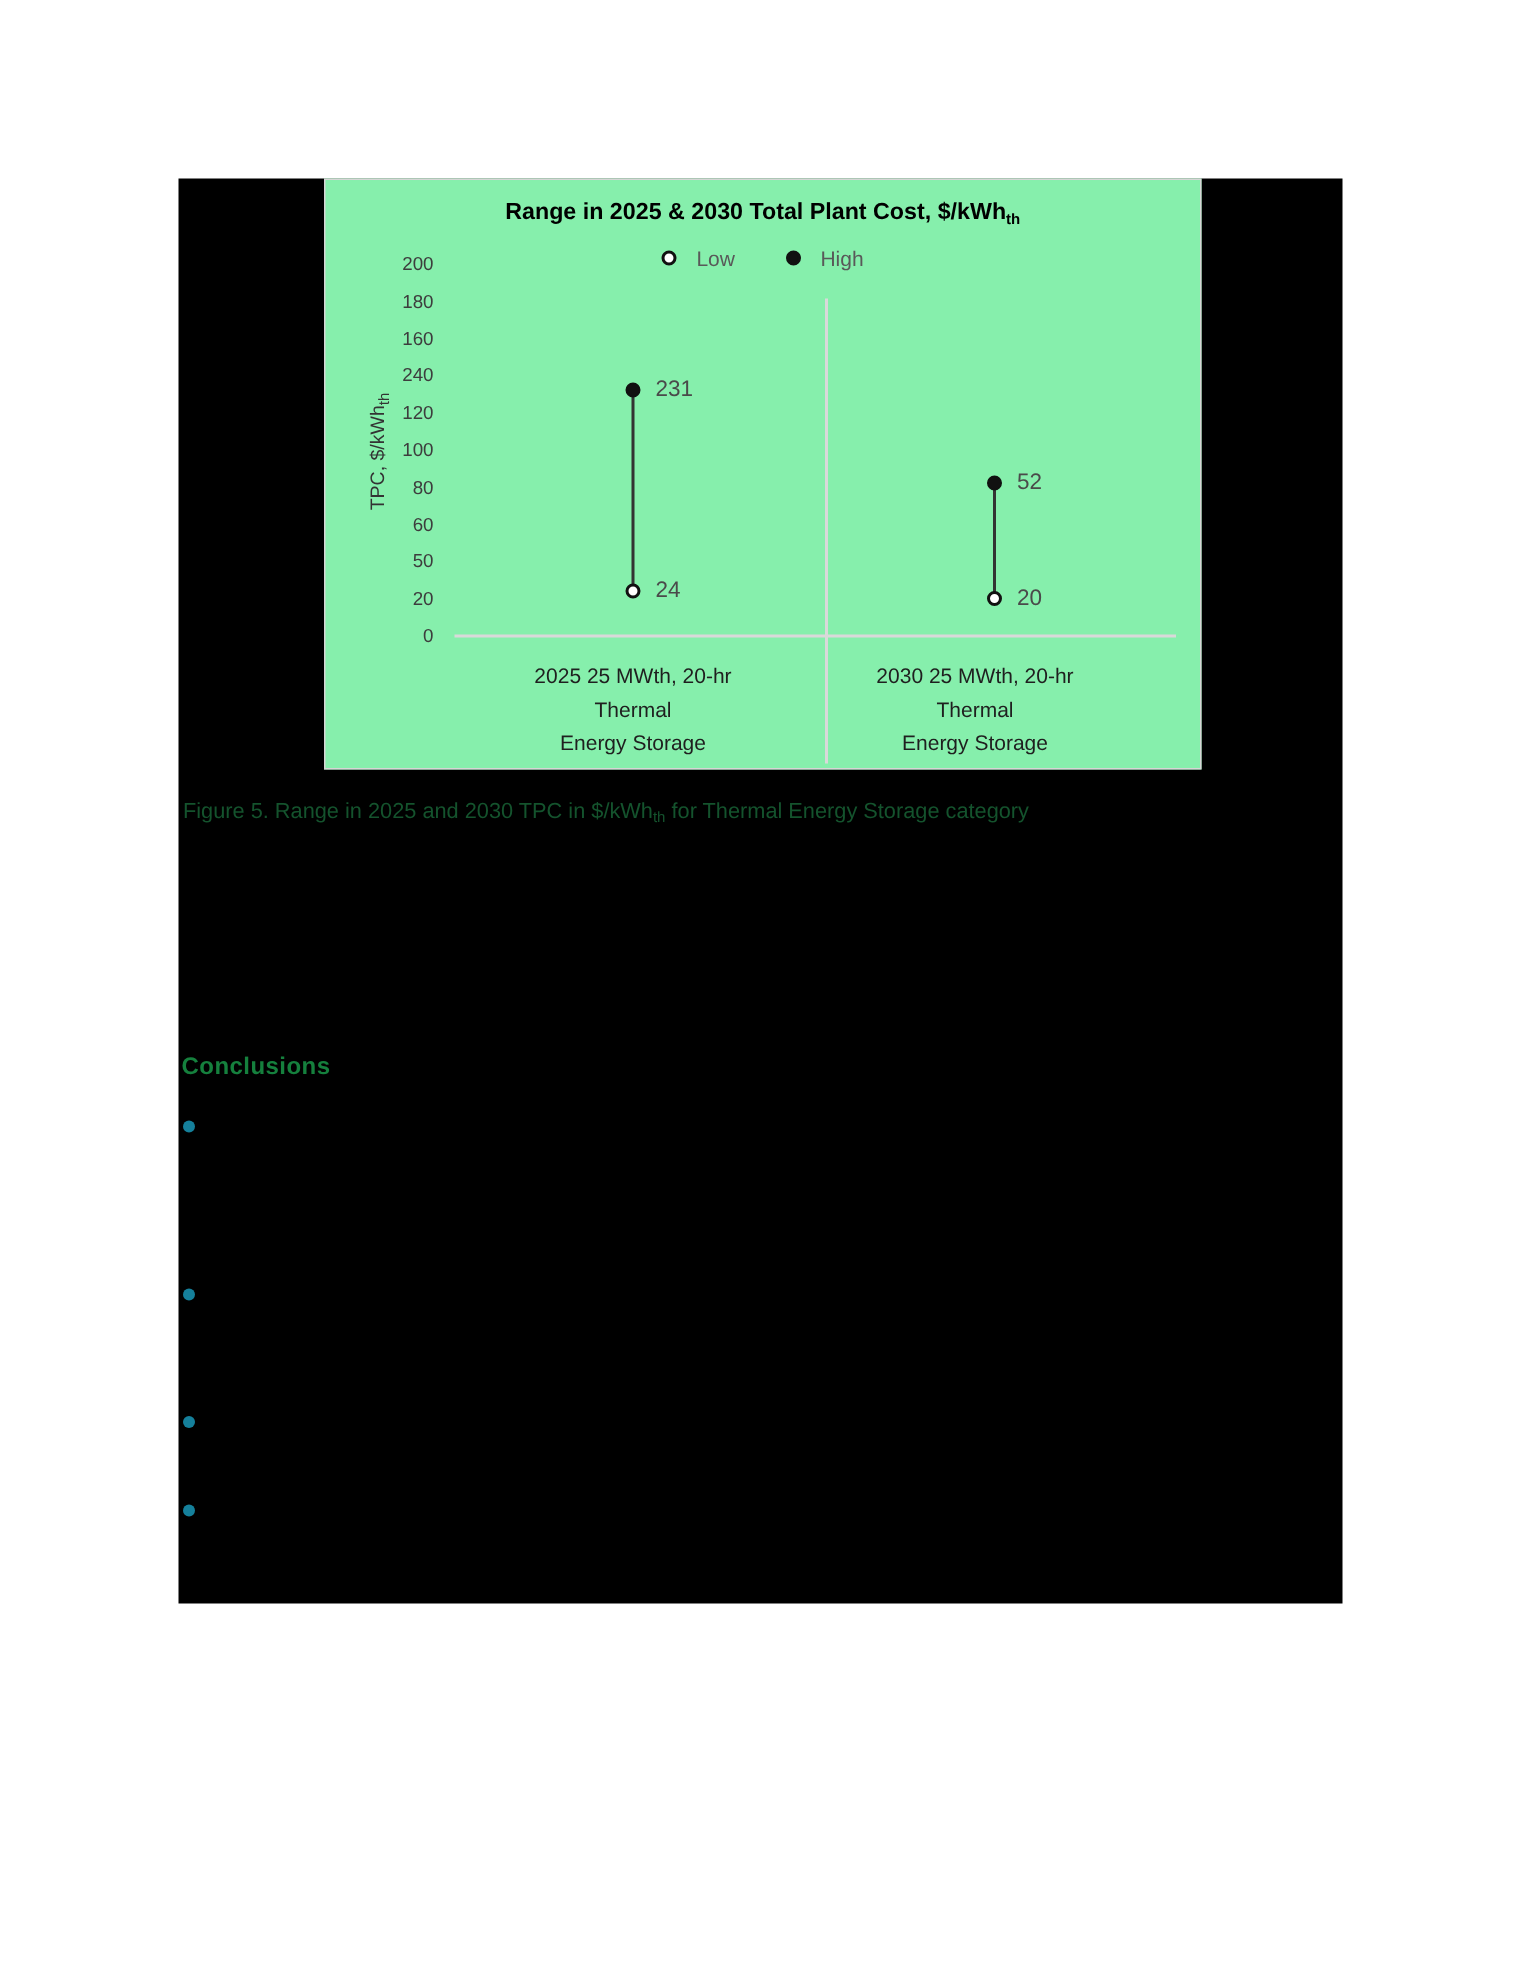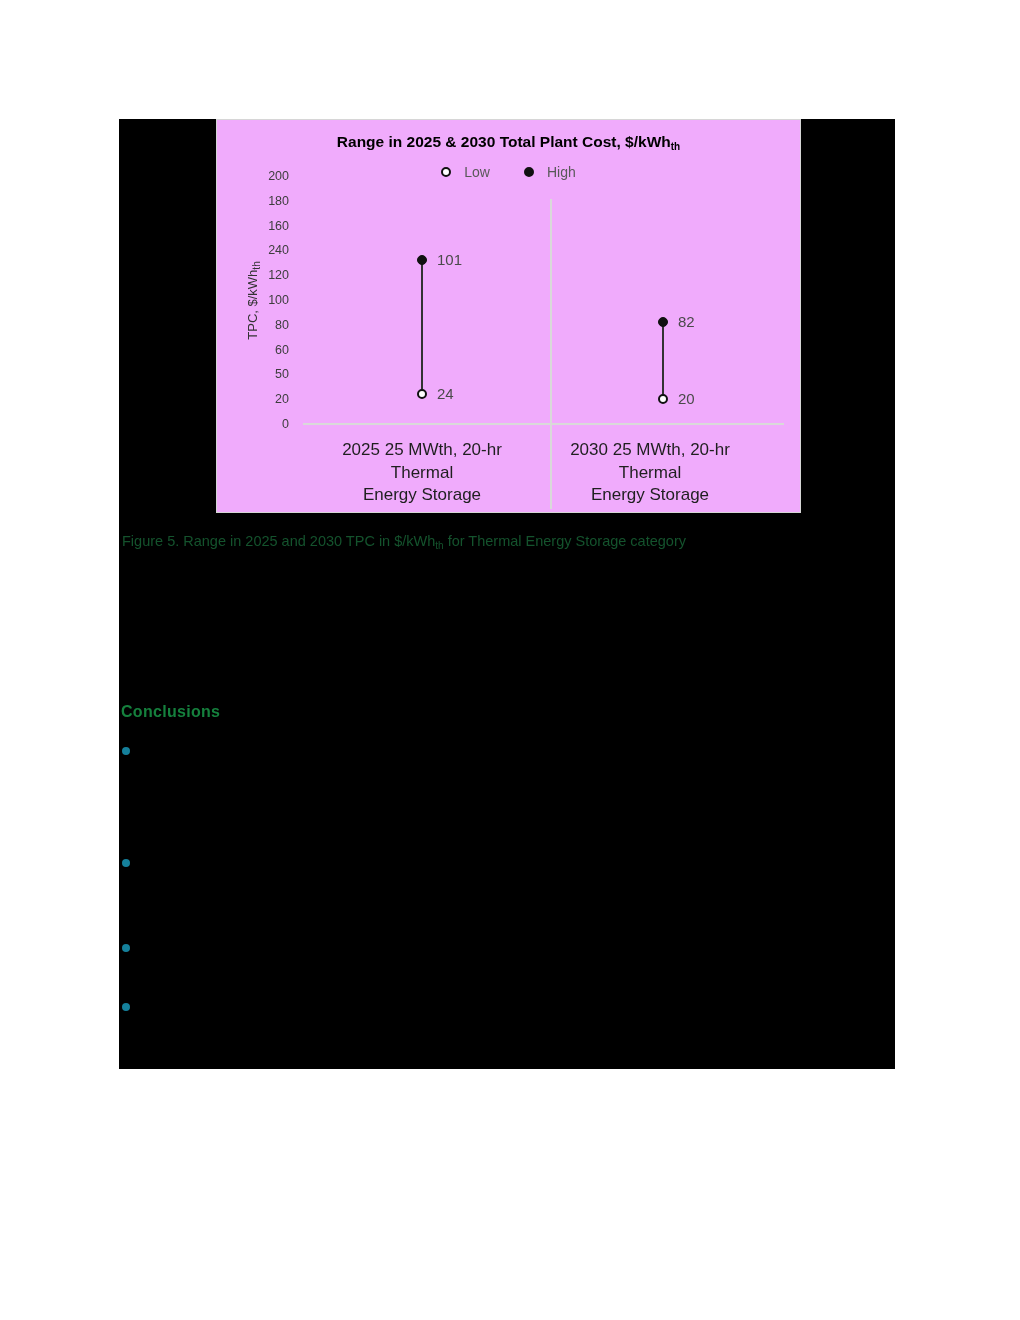--- a/index.html
+++ b/index.html
@@ -6,21 +6,21 @@
   body { background:#fff; font-family:"Liberation Sans", sans-serif; }
   #page {
     position:relative; width:1020px; height:1320px; background:#ffffff; overflow:hidden;
   }
   #redaction {
     position:absolute; left:119px; top:119px; width:776px; height:950px; background:#000;
   }
   
   #chart-box {
     position:absolute; left:216px; top:119px; width:585px; height:394px;
-    background:#f0abfc; border:1px solid #d6d6d6;
+    background:#86efac; border:1px solid #d6d6d6;
   }
   #chart-title {
     position:absolute; left:0; top:13px; width:100%; text-align:center;
     font-size:15.5px; font-weight:bold; color:#000;
   }
   #chart-title sub, .caption sub, #y-axis-title sub {
     font-size:10px; vertical-align:-3px; font-weight:inherit;
   }
   #chart-legend {
     position:absolute; left:0; top:44px; width:100%;
@@ -48,21 +48,21 @@
   }
   .connector { position:absolute; width:2px; background:#333; }
   .pt { position:absolute; width:10px; height:10px; border-radius:50%; }
   .pt-filled { background:#111; border:1.5px solid #111; }
   .pt-open { background:#fff; border:2px solid #111; }
   .data-label {
     position:absolute; font-size:15px; color:#4a4a4a; height:18px; line-height:18px;
   }
   .cat-label {
     position:absolute; top:319px; width:250px; text-align:center;
-    font-size:17px; line-height:22.5px; color:#1f1f1f;
+    font-size:14px; line-height:22.5px; color:#1f1f1f;
   }
   
   .caption {
     position:absolute; left:122px; top:533px; width:700px;
     font-size:14.5px; color:#14532d;
   }
   #conclusions-heading {
     position:absolute; left:121px; top:703px;
     font-size:16px; font-weight:bold; color:#15803d; letter-spacing:0.3px;
   }
@@ -105,31 +105,31 @@
         <div class="tick-label" style="top: 196.8px;">80</div>
         <div class="tick-label" style="top: 172px;">100</div>
         <div class="tick-label" style="top: 147.2px;">120</div>
         <div class="tick-label" style="top: 122.4px;">240</div>
         <div class="tick-label" style="top: 97.6px;">160</div>
         <div class="tick-label" style="top: 72.8px;">180</div>
         <div class="tick-label" style="top: 48px;">200</div>
         <div class="connector" style="left: 204px; top: 140.32px; height: 133.92px;"></div>
         <div class="pt pt-filled" style="left: 200px; top: 135.32px;"></div>
         <div class="pt pt-open" style="left: 200px; top: 269.24px;"></div>
-        <div class="data-label" style="left: 220px; top: 131.32px;">101</div>
+        <div class="data-label" style="left: 220px; top: 131.32px;">231</div>
         <div class="data-label" style="left: 220px; top: 265.24px;">24</div>
         <div class="cat-label" style="left: 80px;">
           <div>2025 25 MWth, 20-hr</div>
           <div>Thermal</div>
           <div>Energy Storage</div>
         </div>
         <div class="connector" style="left: 445px; top: 202.32px; height: 76.88px;"></div>
         <div class="pt pt-filled" style="left: 441px; top: 197.32px;"></div>
         <div class="pt pt-open" style="left: 441px; top: 274.2px;"></div>
-        <div class="data-label" style="left: 461px; top: 193.32px;">82</div>
+        <div class="data-label" style="left: 461px; top: 193.32px;">52</div>
         <div class="data-label" style="left: 461px; top: 270.2px;">20</div>
         <div class="cat-label" style="left: 308px;">
           <div>2030 25 MWth, 20-hr</div>
           <div>Thermal</div>
           <div>Energy Storage</div>
         </div>
       </div>
   </div>
 
   <div class="caption"><span>Figure 5. Range in 2025 and 2030 TPC in $/kWh</span><sub>th</sub><span> for Thermal Energy Storage category</span></div>

